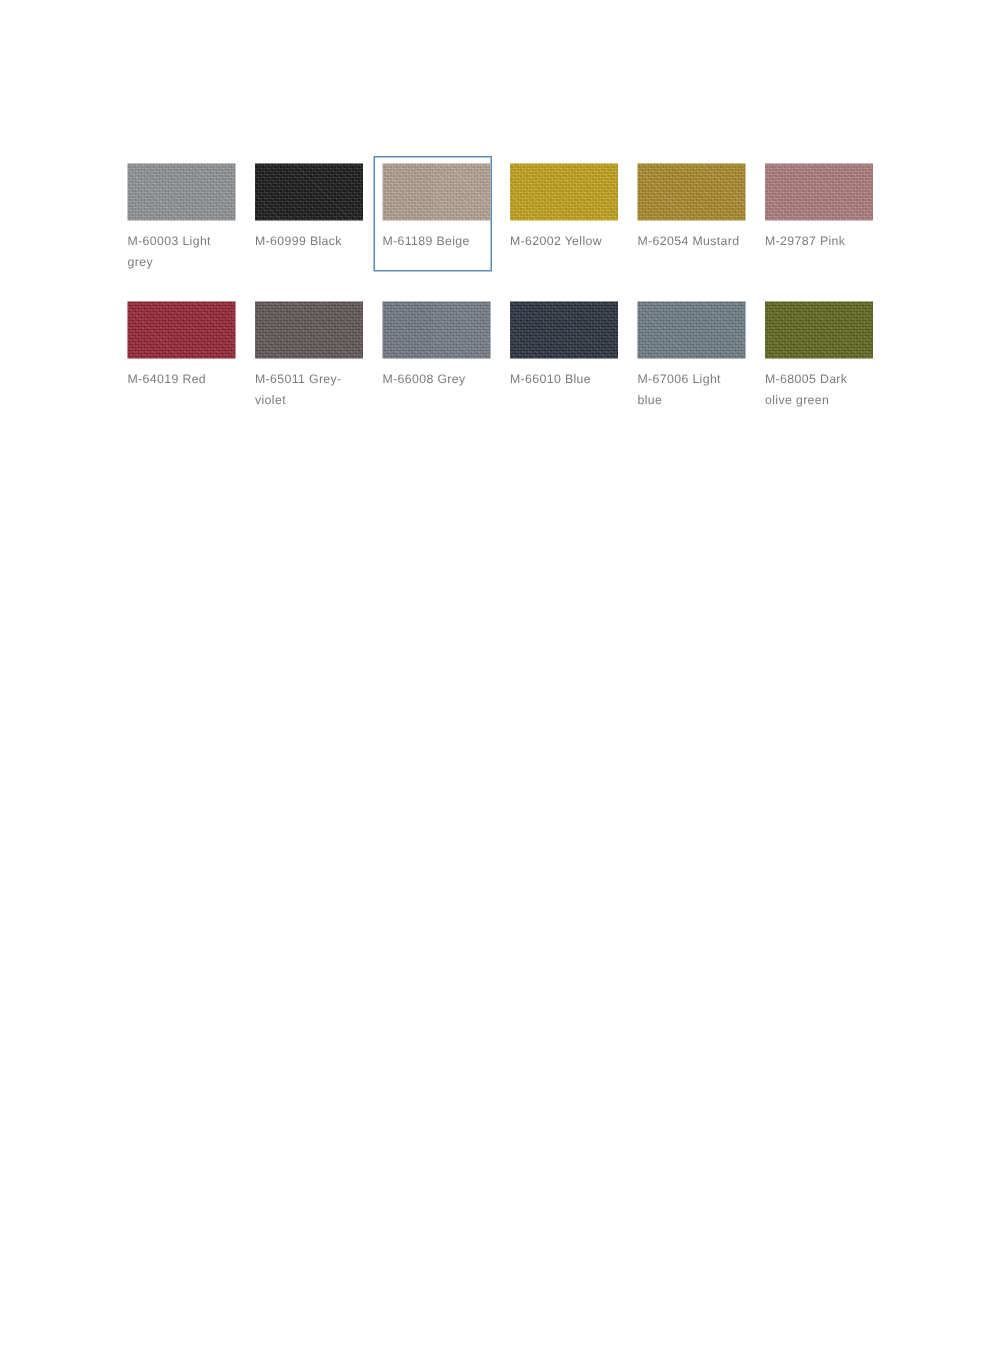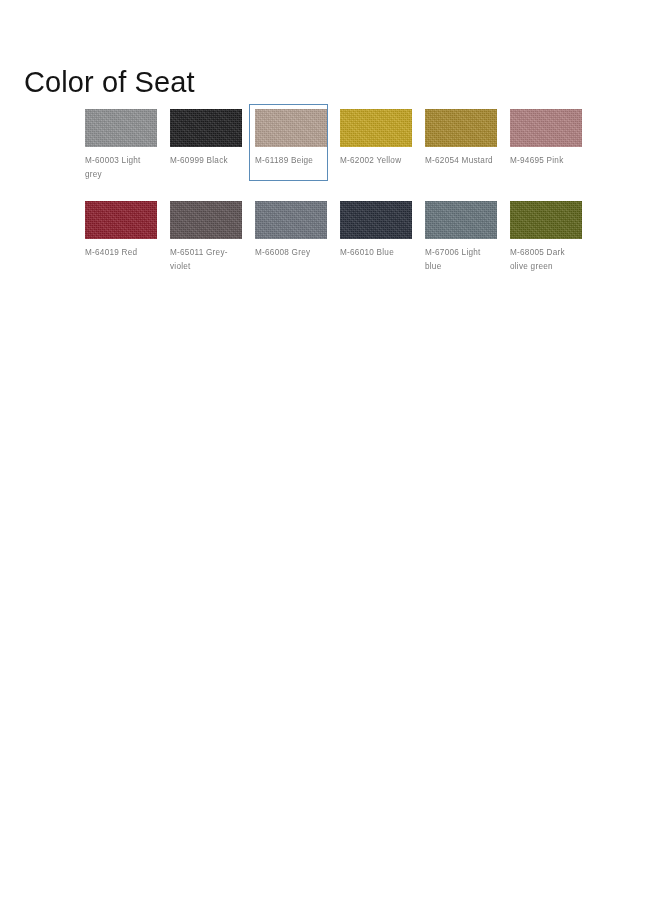--- a/index.html
+++ b/index.html
@@ -117,21 +117,20 @@
     color: #7b7b7b;
     letter-spacing: 0.25px;
     word-wrap: break-word;
   }
 </style>
 </head>
 <body>
 
 <div class="page">
 
-  <div class="page-title">Color of Seat</div>
 
   <div class="swatch-grid">
     <div class="swatch-row row-1">
         <div class="swatch-cell">
           <div class="swatch-chip" style="background-color: rgb(143, 145, 147);"></div>
           <div class="swatch-label">M-60003 Light grey</div>
         </div>
         <div class="swatch-cell">
           <div class="swatch-chip" style="background-color: rgb(29, 29, 31);"></div>
           <div class="swatch-label">M-60999 Black</div>
@@ -143,21 +142,21 @@
         <div class="swatch-cell">
           <div class="swatch-chip" style="background-color: rgb(197, 165, 31);"></div>
           <div class="swatch-label">M-62002 Yellow</div>
         </div>
         <div class="swatch-cell">
           <div class="swatch-chip" style="background-color: rgb(168, 137, 44);"></div>
           <div class="swatch-label">M-62054 Mustard</div>
         </div>
         <div class="swatch-cell">
           <div class="swatch-chip" style="background-color: rgb(176, 127, 128);"></div>
-          <div class="swatch-label">M-94695 Pink</div>
+          <div class="swatch-label">M-29787 Pink</div>
         </div>
       </div>
     <div class="swatch-row row-2">
         <div class="swatch-cell">
           <div class="swatch-chip" style="background-color: rgb(140, 28, 43);"></div>
           <div class="swatch-label">M-64019 Red</div>
         </div>
         <div class="swatch-cell">
           <div class="swatch-chip" style="background-color: rgb(92, 81, 83);"></div>
           <div class="swatch-label">M-65011 Grey-violet</div>

